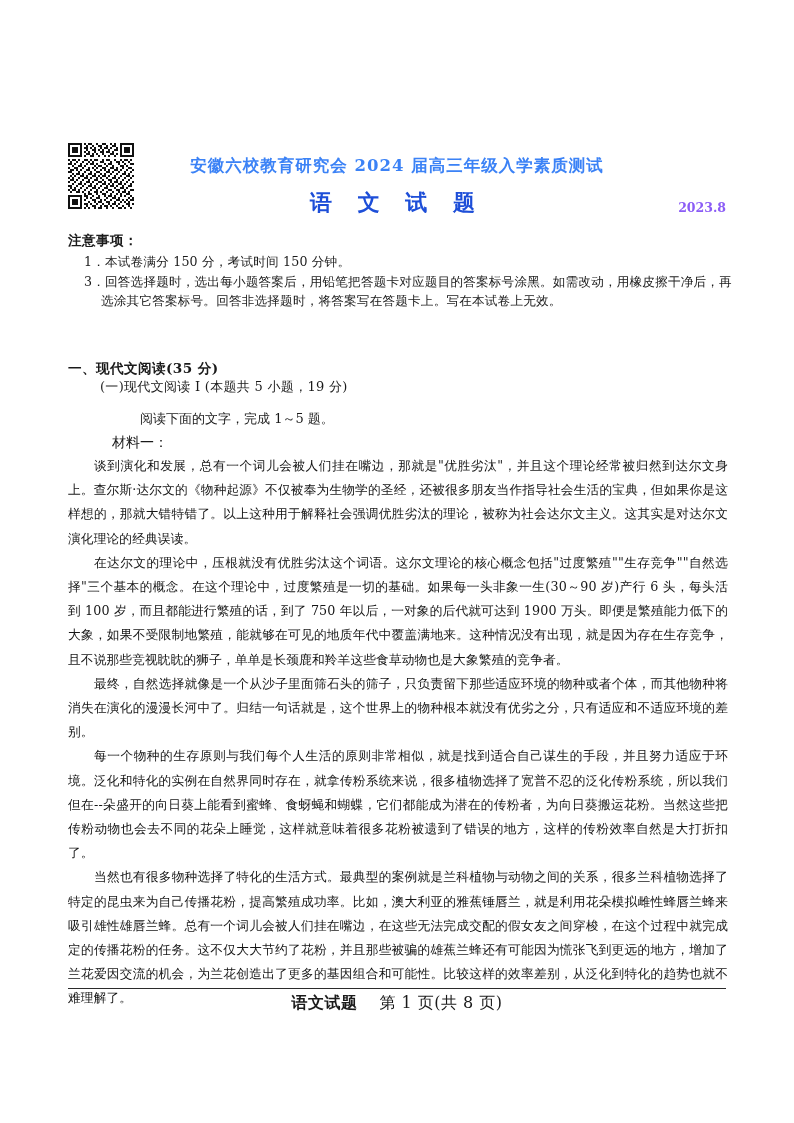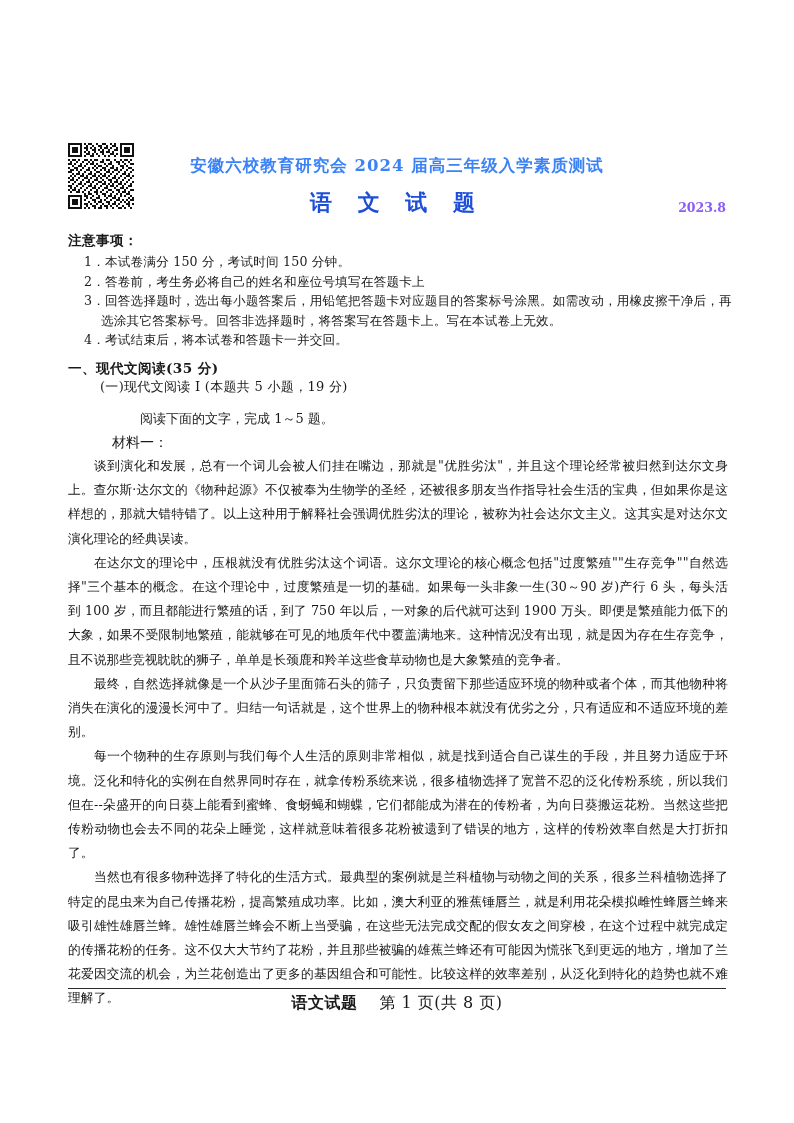--- a/index.html
+++ b/index.html
@@ -487,36 +487,34 @@
     </svg>
   </div>
 
   <div class="doc-title">安徽六校教育研究会 2024 届高三年级入学素质测试</div>
   <div class="doc-subtitle">语 文 试 题</div>
   <div class="doc-date">2023.8</div>
 
   <div class="notice-head">注意事项：</div>
   <div class="notice-list">
     <div class="item">1．本试卷满分 150 分，考试时间 150 分钟。</div>
-    <div class="item">2．答卷前，考生务必将自己的姓名和座位号填写在答题卡上</div>
     <div class="item cont" style="text-indent:-17px;">3．回答选择题时，选出每小题答案后，用铅笔把答题卡对应题目的答案标号涂黑。如需改动，用橡皮擦干净后，再选涂其它答案标号。回答非选择题时，将答案写在答题卡上。写在本试卷上无效。</div>
-    <div class="item">4．考试结束后，将本试卷和答题卡一并交回。</div>
   </div>
 
   <div class="sec1">一、现代文阅读(35 分)</div>
   <div class="sec2">(一)现代文阅读 I (本题共 5 小题，19 分)</div>
   <div class="sec3">阅读下面的文字，完成 1～5 题。</div>
   <div class="sec4">材料一：</div>
 
   <div class="body-text">
     <p>谈到演化和发展，总有一个词儿会被人们挂在嘴边，那就是"优胜劣汰"，并且这个理论经常被归然到达尔文身上。查尔斯·达尔文的《物种起源》不仅被奉为生物学的圣经，还被很多朋友当作指导社会生活的宝典，但如果你是这样想的，那就大错特错了。以上这种用于解释社会强调优胜劣汰的理论，被称为社会达尔文主义。这其实是对达尔文演化理论的经典误读。</p>
     <p>在达尔文的理论中，压根就没有优胜劣汰这个词语。这尔文理论的核心概念包括"过度繁殖""生存竞争""自然选择"三个基本的概念。在这个理论中，过度繁殖是一切的基础。如果每一头非象一生(30～90 岁)产行 6 头，每头活到 100 岁，而且都能进行繁殖的话，到了 750 年以后，一对象的后代就可达到 1900 万头。即便是繁殖能力低下的大象，如果不受限制地繁殖，能就够在可见的地质年代中覆盖满地来。这种情况没有出现，就是因为存在生存竞争，且不说那些竞视眈眈的狮子，单单是长颈鹿和羚羊这些食草动物也是大象繁殖的竞争者。</p>
     <p>最终，自然选择就像是一个从沙子里面筛石头的筛子，只负责留下那些适应环境的物种或者个体，而其他物种将消失在演化的漫漫长河中了。归结一句话就是，这个世界上的物种根本就没有优劣之分，只有适应和不适应环境的差别。</p>
     <p>每一个物种的生存原则与我们每个人生活的原则非常相似，就是找到适合自己谋生的手段，并且努力适应于环境。泛化和特化的实例在自然界同时存在，就拿传粉系统来说，很多植物选择了宽普不忍的泛化传粉系统，所以我们但在--朵盛开的向日葵上能看到蜜蜂、食蚜蝇和蝴蝶，它们都能成为潜在的传粉者，为向日葵搬运花粉。当然这些把传粉动物也会去不同的花朵上睡觉，这样就意味着很多花粉被遗到了错误的地方，这样的传粉效率自然是大打折扣了。</p>
-    <p>当然也有很多物种选择了特化的生活方式。最典型的案例就是兰科植物与动物之间的关系，很多兰科植物选择了特定的昆虫来为自己传播花粉，提高繁殖成功率。比如，澳大利亚的雅蕉锤唇兰，就是利用花朵模拟雌性蜂唇兰蜂来吸引雄性雄唇兰蜂。雄性雄唇兰蜂会不断上当受骗，在这些无法完成交配的假女友之间穿梭，在这个过程中就完成定的传播花粉的任务。这不仅大大节约了花粉，并且那些被骗的雄蕉兰蜂还有可能因为慌张飞到更远的地方，增加了兰花爱因交流的机会，为兰花创造出了更多的基因组合和可能性。比较这样的效率差别，从泛化到特化的趋势也就不难理解了。</p>
+    <p>当然也有很多物种选择了特化的生活方式。最典型的案例就是兰科植物与动物之间的关系，很多兰科植物选择了特定的昆虫来为自己传播花粉，提高繁殖成功率。比如，澳大利亚的雅蕉锤唇兰，就是利用花朵模拟雌性蜂唇兰蜂来吸引雄性雄唇兰蜂。总有一个词儿会被人们挂在嘴边，在这些无法完成交配的假女友之间穿梭，在这个过程中就完成定的传播花粉的任务。这不仅大大节约了花粉，并且那些被骗的雄蕉兰蜂还有可能因为慌张飞到更远的地方，增加了兰花爱因交流的机会，为兰花创造出了更多的基因组合和可能性。比较这样的效率差别，从泛化到特化的趋势也就不难理解了。</p>
   </div>
 
   <div class="footer-rule"></div>
   <div class="footer">
     <span class="ft-title">语文试题</span><span>第 1 页(共 8 页)</span>
   </div>
 
 </div>
 
 </body></html>

